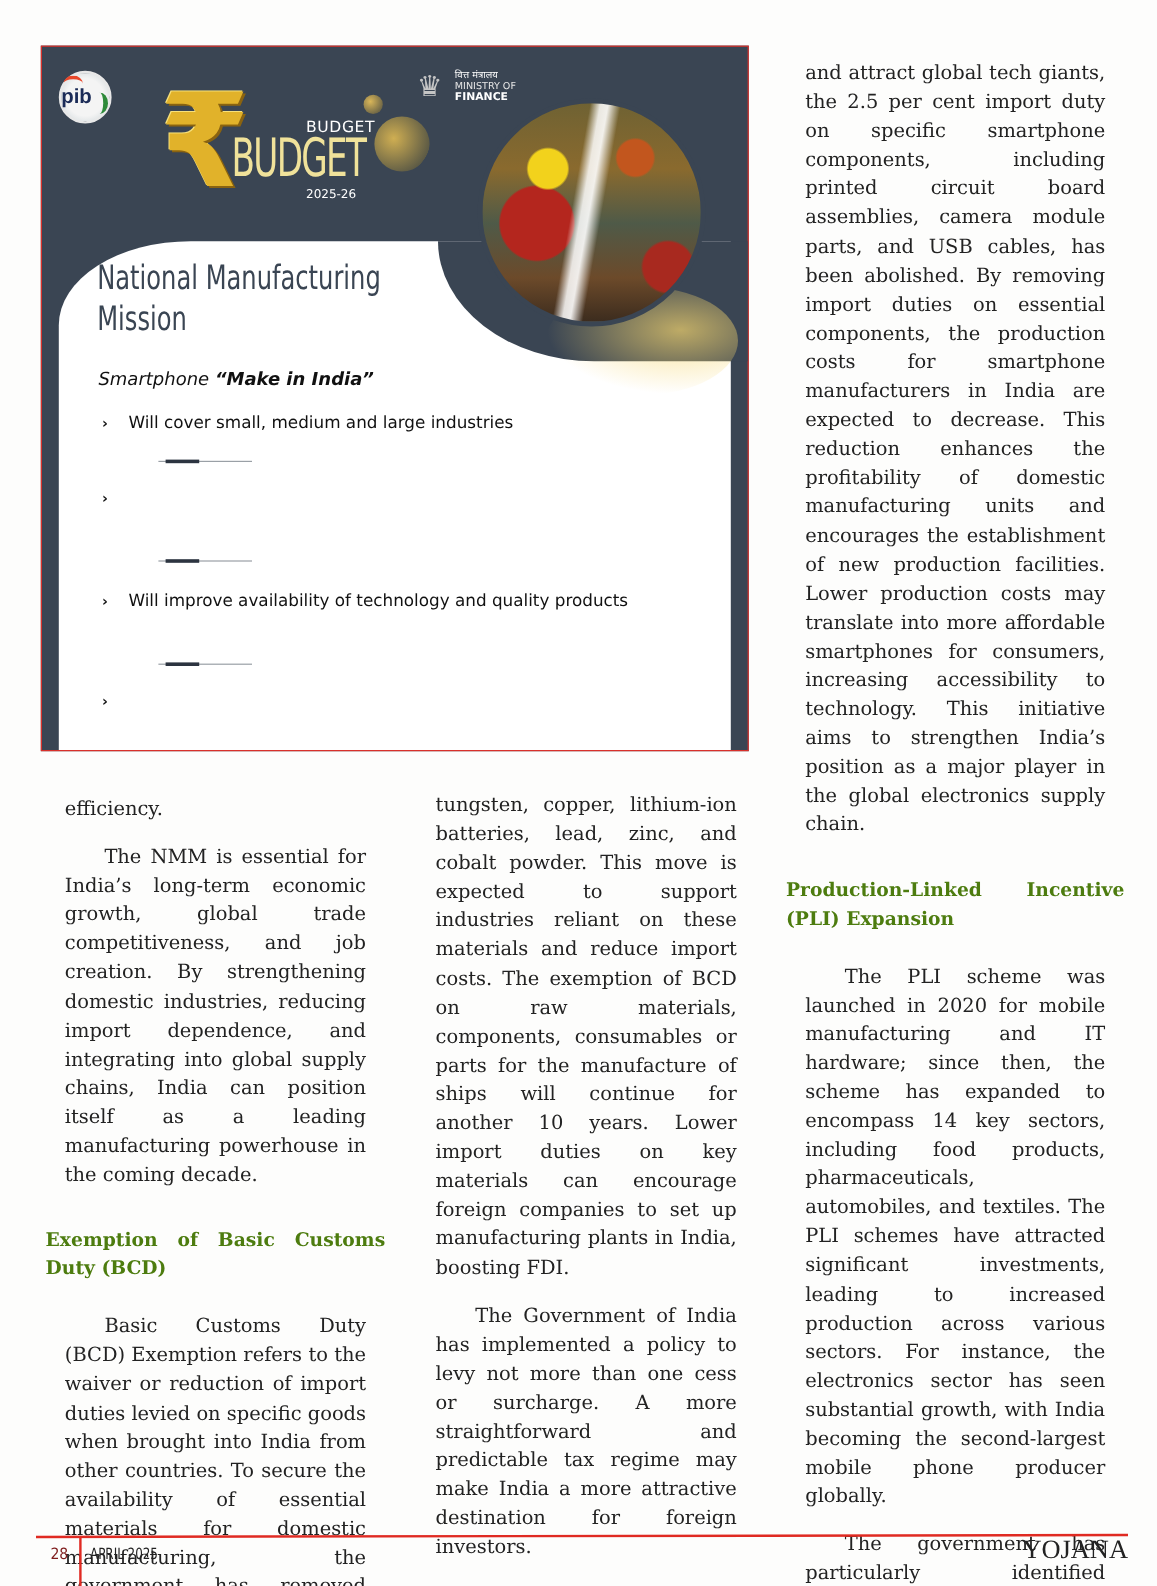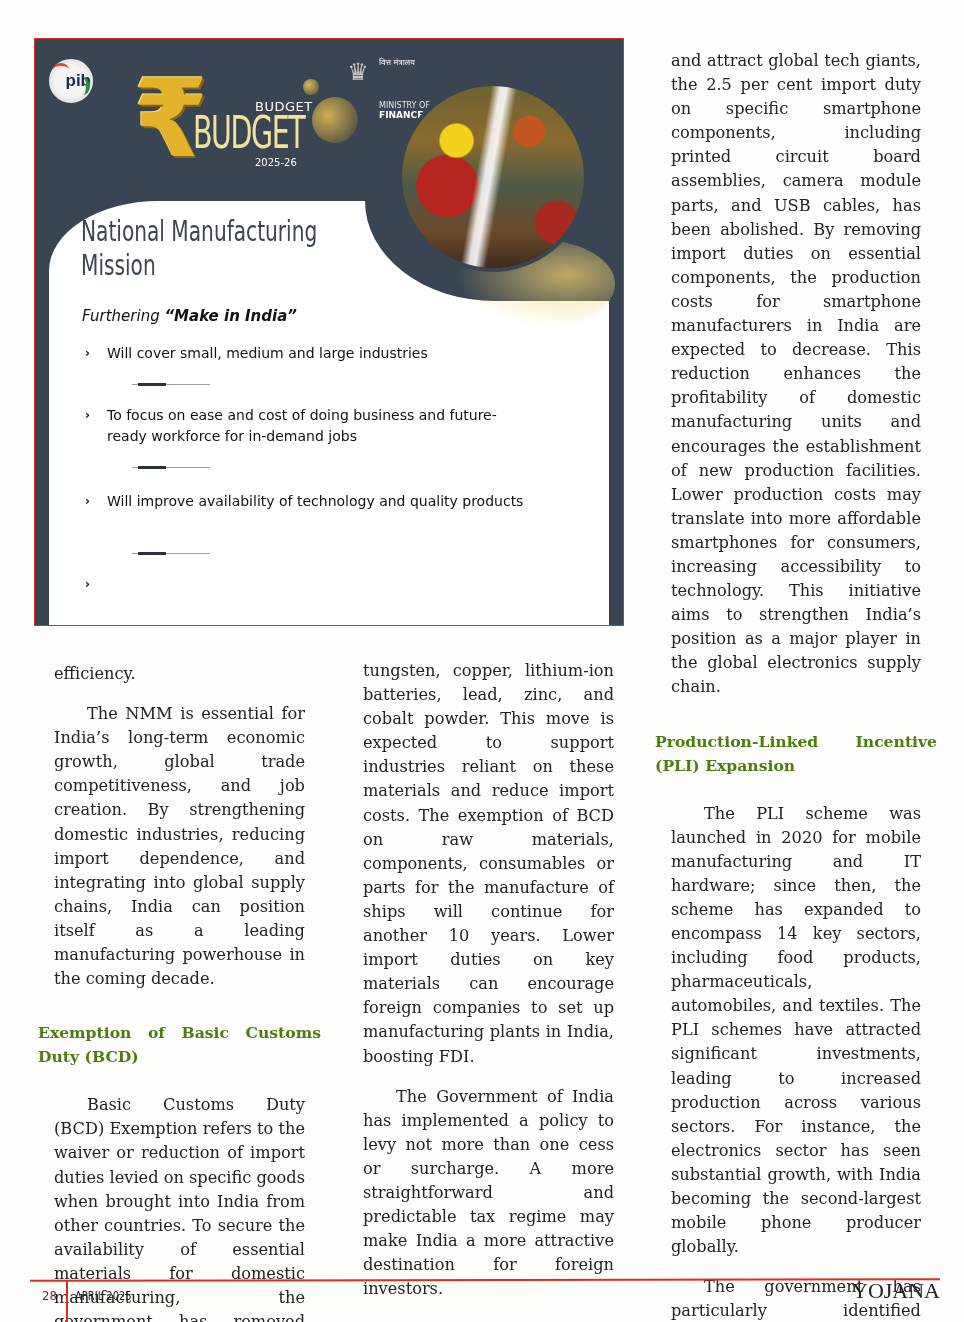--- a/index.html
+++ b/index.html
@@ -12,21 +12,21 @@
   
   .infographic {
     position: absolute; left: 34px; top: 38px; width: 590px; height: 588px;
     background: #3a4553; border: 1.5px solid #d9302b; box-sizing: border-box;
     overflow: hidden;
   }
   .pib-logo {
     position: absolute; left: 14px; top: 20px; width: 44px; height: 44px; border-radius: 50%;
     background: radial-gradient(circle at 50% 50%, #f4f4f4 55%, #c8d2d6 100%);
     border: 2px solid #e8e8e8; box-sizing: border-box;
-    display: flex; align-items: center; justify-content: flex-end;
+    display: flex; align-items: center; justify-content: flex-start;
     font-family: "Liberation Sans", sans-serif; font-weight: bold; font-size: 17px; color: #1b2b57;
   }
   .pib-logo::before {
     content: ""; position: absolute; left: 2px; top: 2px; width: 16px; height: 10px;
     border-top: 3px solid #e8472a; border-radius: 50% 50% 0 0;
   }
   .pib-logo::after {
     content: ""; position: absolute; right: 1px; bottom: 6px; width: 10px; height: 18px;
     border-right: 4px solid #2e8a3a; border-radius: 0 50% 50% 0;
   }
@@ -52,21 +52,21 @@
   .orb-big { position: absolute; left: 277px; top: 58px; width: 46px; height: 46px; border-radius: 50%;
     background: radial-gradient(circle at 35% 40%, #cfae52, #5c5a45 75%, transparent 76%); }
   .emblem {
     position: absolute; left: 312px; top: 18px; width: 22px; height: 36px;
     font-family: "DejaVu Sans", sans-serif; font-size: 24px; color: #c5c5c5; text-align: center; line-height: 30px;
   }
   .ministry {
     position: absolute; left: 344px; top: 20px; font-family: "DejaVu Sans", sans-serif; color: #fff; line-height: 1.1;
   }
   .ministry .hindi { font-size: 8px; }
-  .ministry .mof { font-size: 8px; color: #e5e5e5; margin-top: 34px; }
+  .ministry .mof { font-size: 8px; color: #e5e5e5; }
   .ministry .fin { font-size: 9px; font-weight: bold; }
   .photo-circle {
     position: absolute; left: 363px; top: 43px; width: 190px; height: 190px; border-radius: 50%; overflow: hidden;
     background:
       linear-gradient(100deg, transparent 42%, rgba(255,255,255,0.85) 46%, rgba(255,255,255,0.9) 49%, transparent 54%),
       radial-gradient(circle at 30% 30%, #f2d21c 0 9%, transparent 10%),
       radial-gradient(circle at 25% 55%, #b4261e 0 18%, transparent 19%),
       radial-gradient(circle at 70% 25%, #c2561e 0 8%, transparent 9%),
       radial-gradient(circle at 85% 75%, #a8291f 0 10%, transparent 11%),
       linear-gradient(180deg, #6f6233 0%, #8a6a2e 30%, #4f5a48 55%, #6c4a2a 80%, #3c2c1e 100%);
@@ -144,32 +144,31 @@
     <div class="mof">MINISTRY OF</div>
     <div class="fin">FINANCE</div>
   </div>
   <div class="white-card"></div>
   <div class="card-notch"></div>
   <div class="yellow-glow"></div>
   <div class="photo-circle"></div>
 
   <div class="nm-title">National Manufacturing Mission</div>
   <div class="nm-subtitle">
-    <span>Furthering </span><b>“Make in India”</b>
+    <span>Smartphone </span><b>“Make in India”</b>
   </div>
 
   <div class="bullet" style="top:304px;">
     <span class="chev">›</span>
     <span>Will cover small, medium and large industries</span>
   </div>
   <div class="divider-mark" style="top:345px;"></div>
 
   <div class="bullet" style="top:366px;">
     <span class="chev">›</span>
-    <span>To focus on ease and cost of doing business and future-ready workforce for in-demand jobs</span>
   </div>
   <div class="divider-mark" style="top:428px;"></div>
 
   <div class="bullet" style="top:452px;">
     <span class="chev">›</span>
     <span>Will improve availability of technology and quality products</span>
   </div>
   <div class="divider-mark" style="top:514px;"></div>
 
   <div class="bullet" style="top:535px;">

